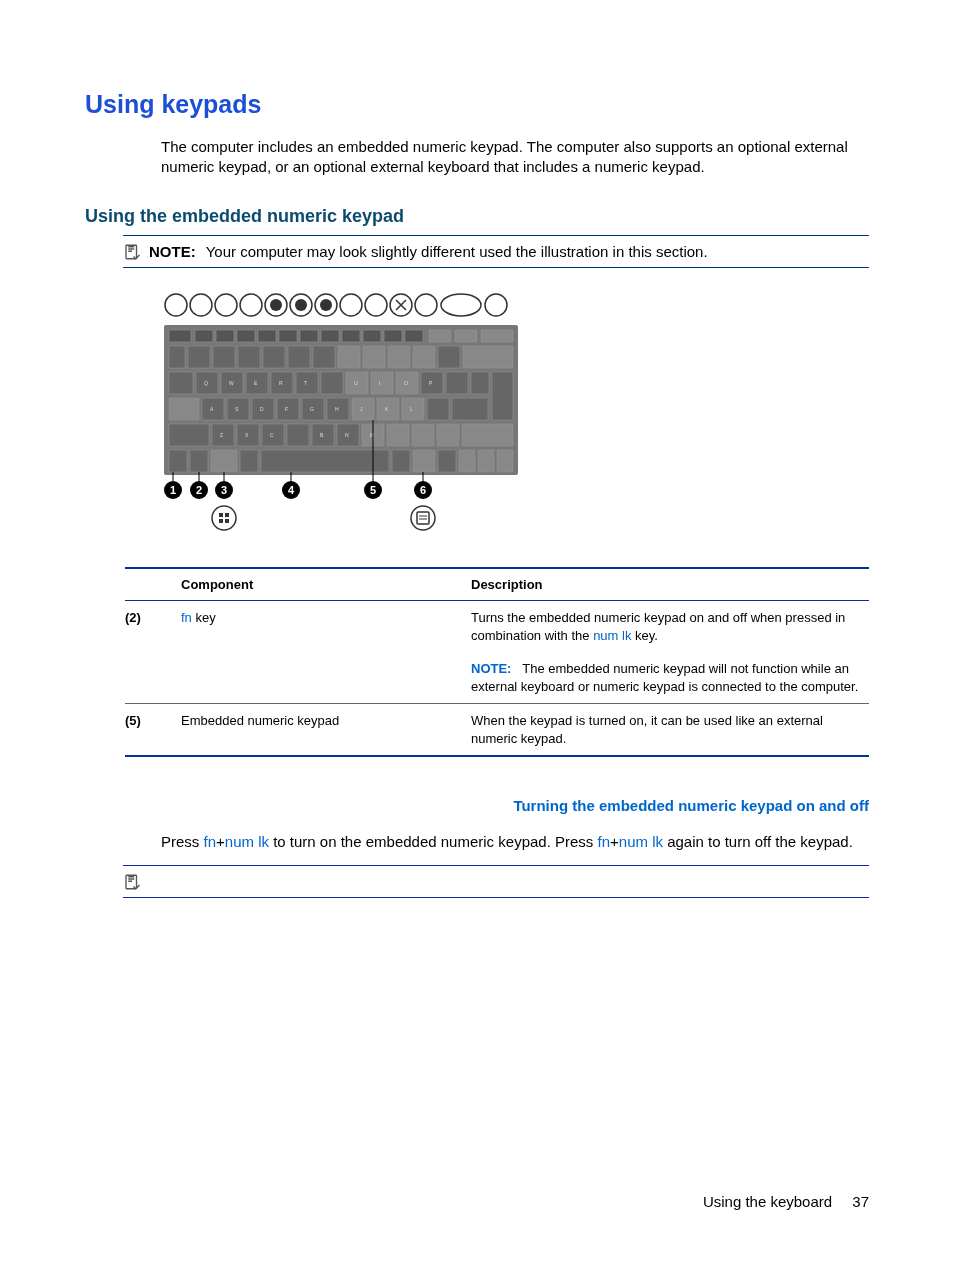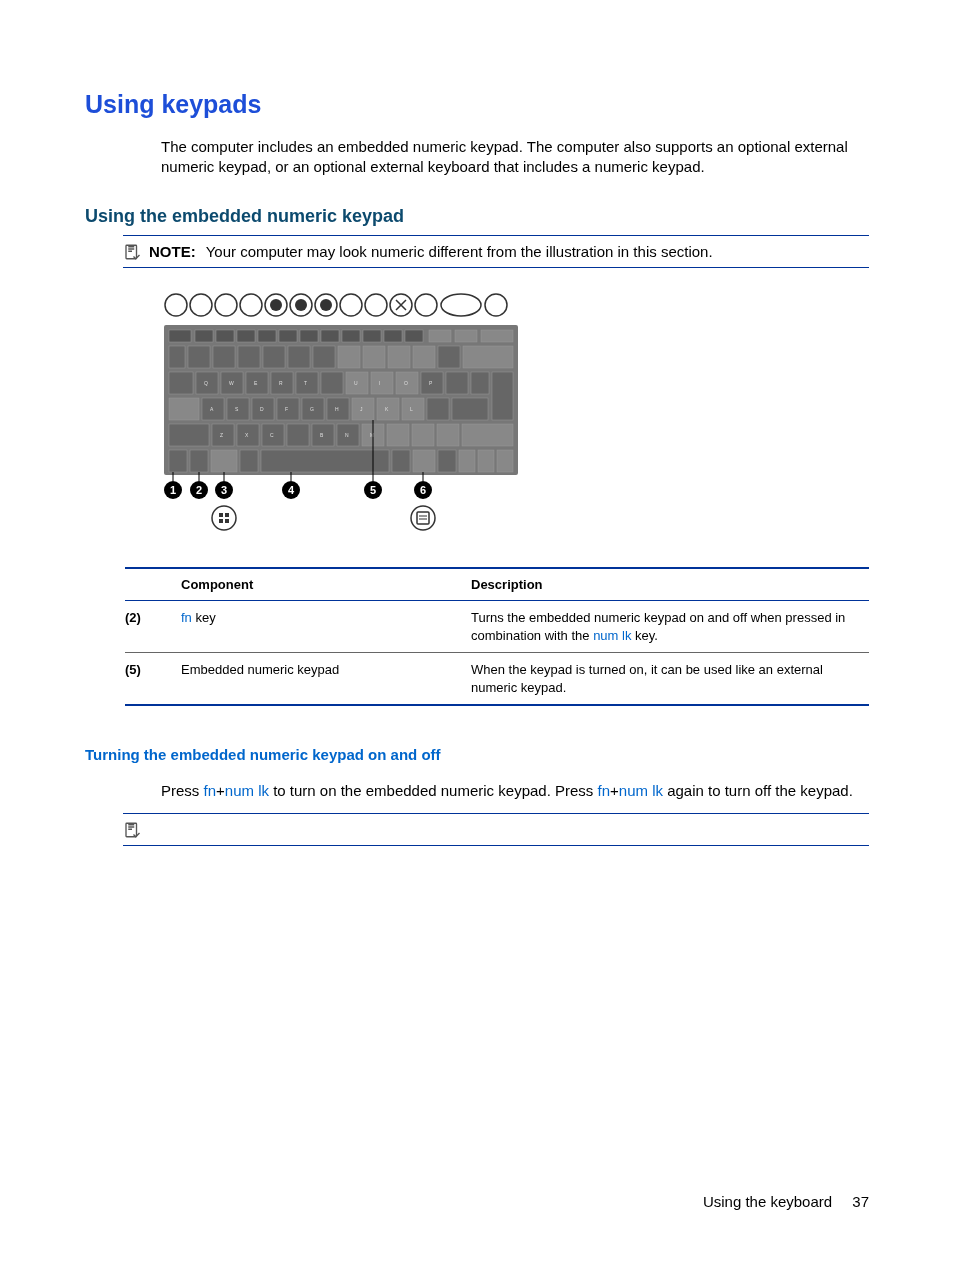--- a/index.html
+++ b/index.html
@@ -89,20 +89,21 @@
     .col-num { width: 50px; padding-left: 0 !important; font-weight: bold;}
     .col-comp { width: 290px; }
     .col-desc { }
     .blue { color: #0066cc; }
     .note-inline-label { color: #0066cc; font-weight: bold; }
     h3 {
       color: #0066cc;
       font-size: 15px;
       font-weight: bold;
       margin-bottom: 18px;
+      text-align: right;
     }
     .body-text {
       margin-left: 76px;
       margin-bottom: 12px;
       line-height: 1.35;
     }
     .footer {
       position: absolute;
       bottom: 60px;
       right: 85px;
@@ -124,21 +125,21 @@
 
 <h2>Using the embedded numeric keypad</h2>
 
 <div class="note-block">
   <svg class="note-icon" viewBox="0 0 24 24" fill="none" stroke="#555" stroke-width="1.8">
     <rect x="4" y="3" width="14" height="18" rx="1"></rect>
     <path d="M7 5h8M7 8h8M7 11h5"></path>
     <path d="M14 18l3 3 5-5" stroke="#555"></path>
   </svg>
   <div class="note-text">
-    <span class="note-label">NOTE:</span><span>Your computer may look numeric different from the illustration in this section.</span>
+    <span class="note-label">NOTE:</span><span>Your computer may look slightly different used the illustration in this section.</span>
   </div>
 </div>
 
 <div class="illustration">
   <svg class="keyboard-svg" viewBox="0 0 360 250">
 
     <g fill="none" stroke="#333" stroke-width="1.5">
       <circle cx="15" cy="15" r="11"></circle>
         <circle cx="40" cy="15" r="11"></circle>
         <circle cx="65" cy="15" r="11"></circle>
@@ -326,20 +327,25 @@
       <th class="col-comp">Component</th>
       <th class="col-desc">Description</th>
     </tr>
   </thead>
   <tbody>
     <tr>
       <td class="col-num">(2)</td>
       <td class="col-comp"><span class="blue">fn</span><span> key</span></td>
       <td class="col-desc"><span>Turns the embedded numeric keypad on and off when pressed in combination with the </span><span class="blue">num lk</span><span> key.</span></td>
     </tr>
+    <tr>
+      <td></td>
+          <td></td>
+      <td class="col-desc"><span class="note-inline-label">NOTE:</span>&nbsp;&nbsp;&nbsp;<span>The embedded numeric keypad will not function while an external keyboard or numeric keypad is connected to the computer.</span></td>
+    </tr>
     <tr class="section-top">
       <td class="col-num">(5)</td>
       <td class="col-comp">Embedded numeric keypad</td>
       <td class="col-desc">When the keypad is turned on, it can be used like an external numeric keypad.</td>
     </tr>
   </tbody>
 </table>
 </div>
 
 <h3>Turning the embedded numeric keypad on and off</h3>

